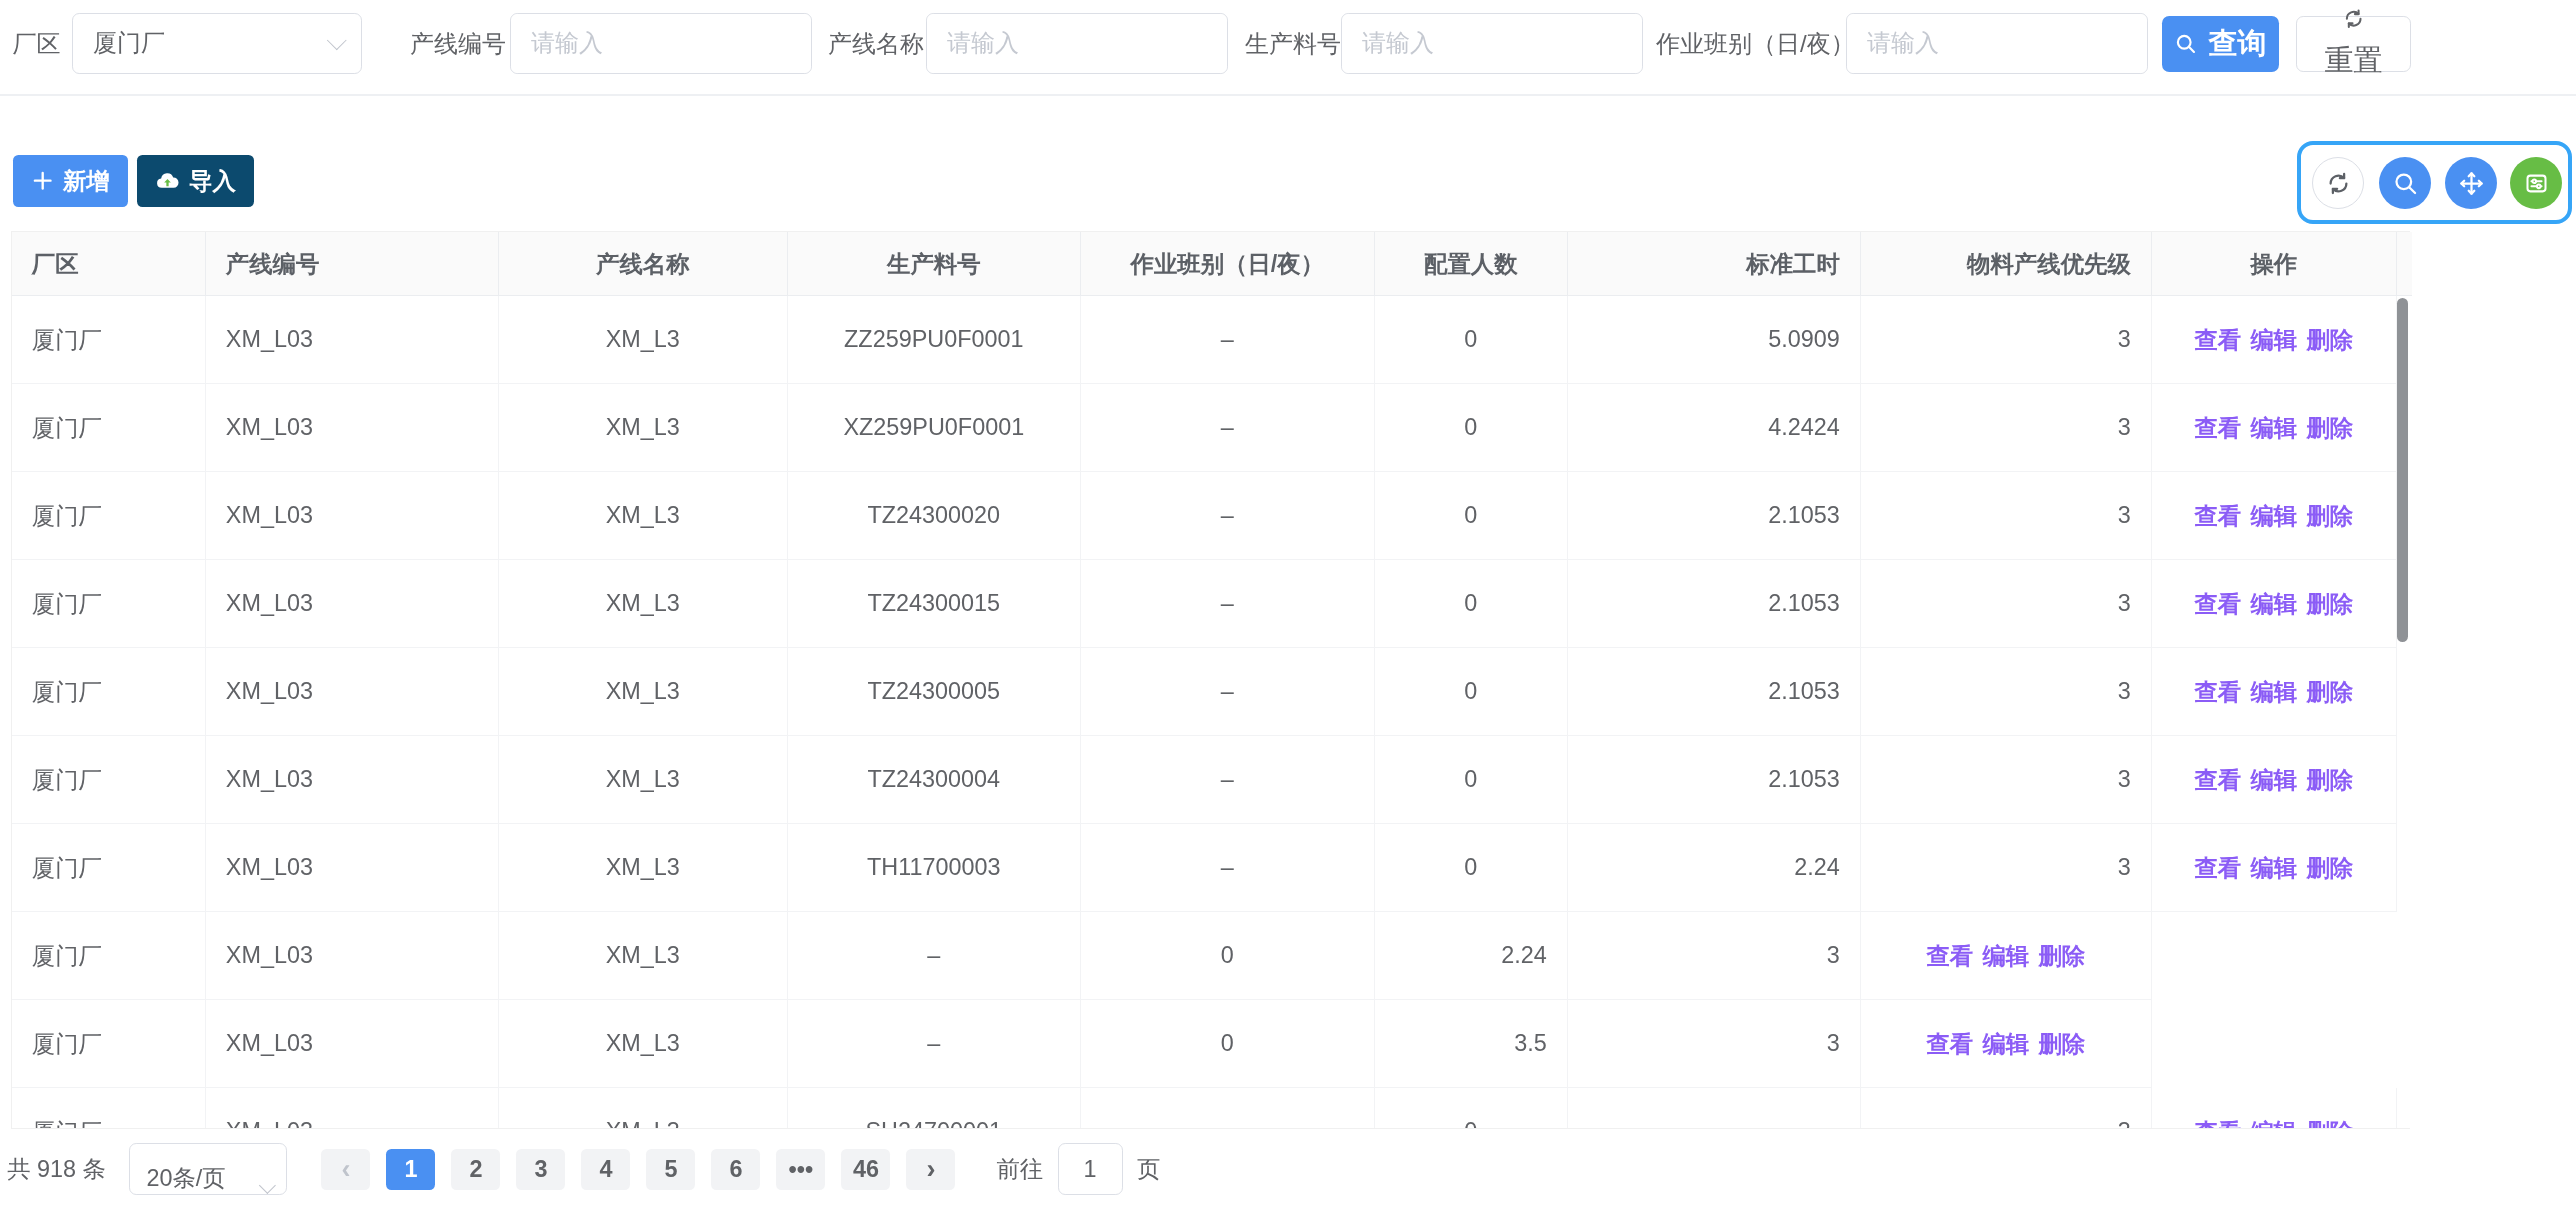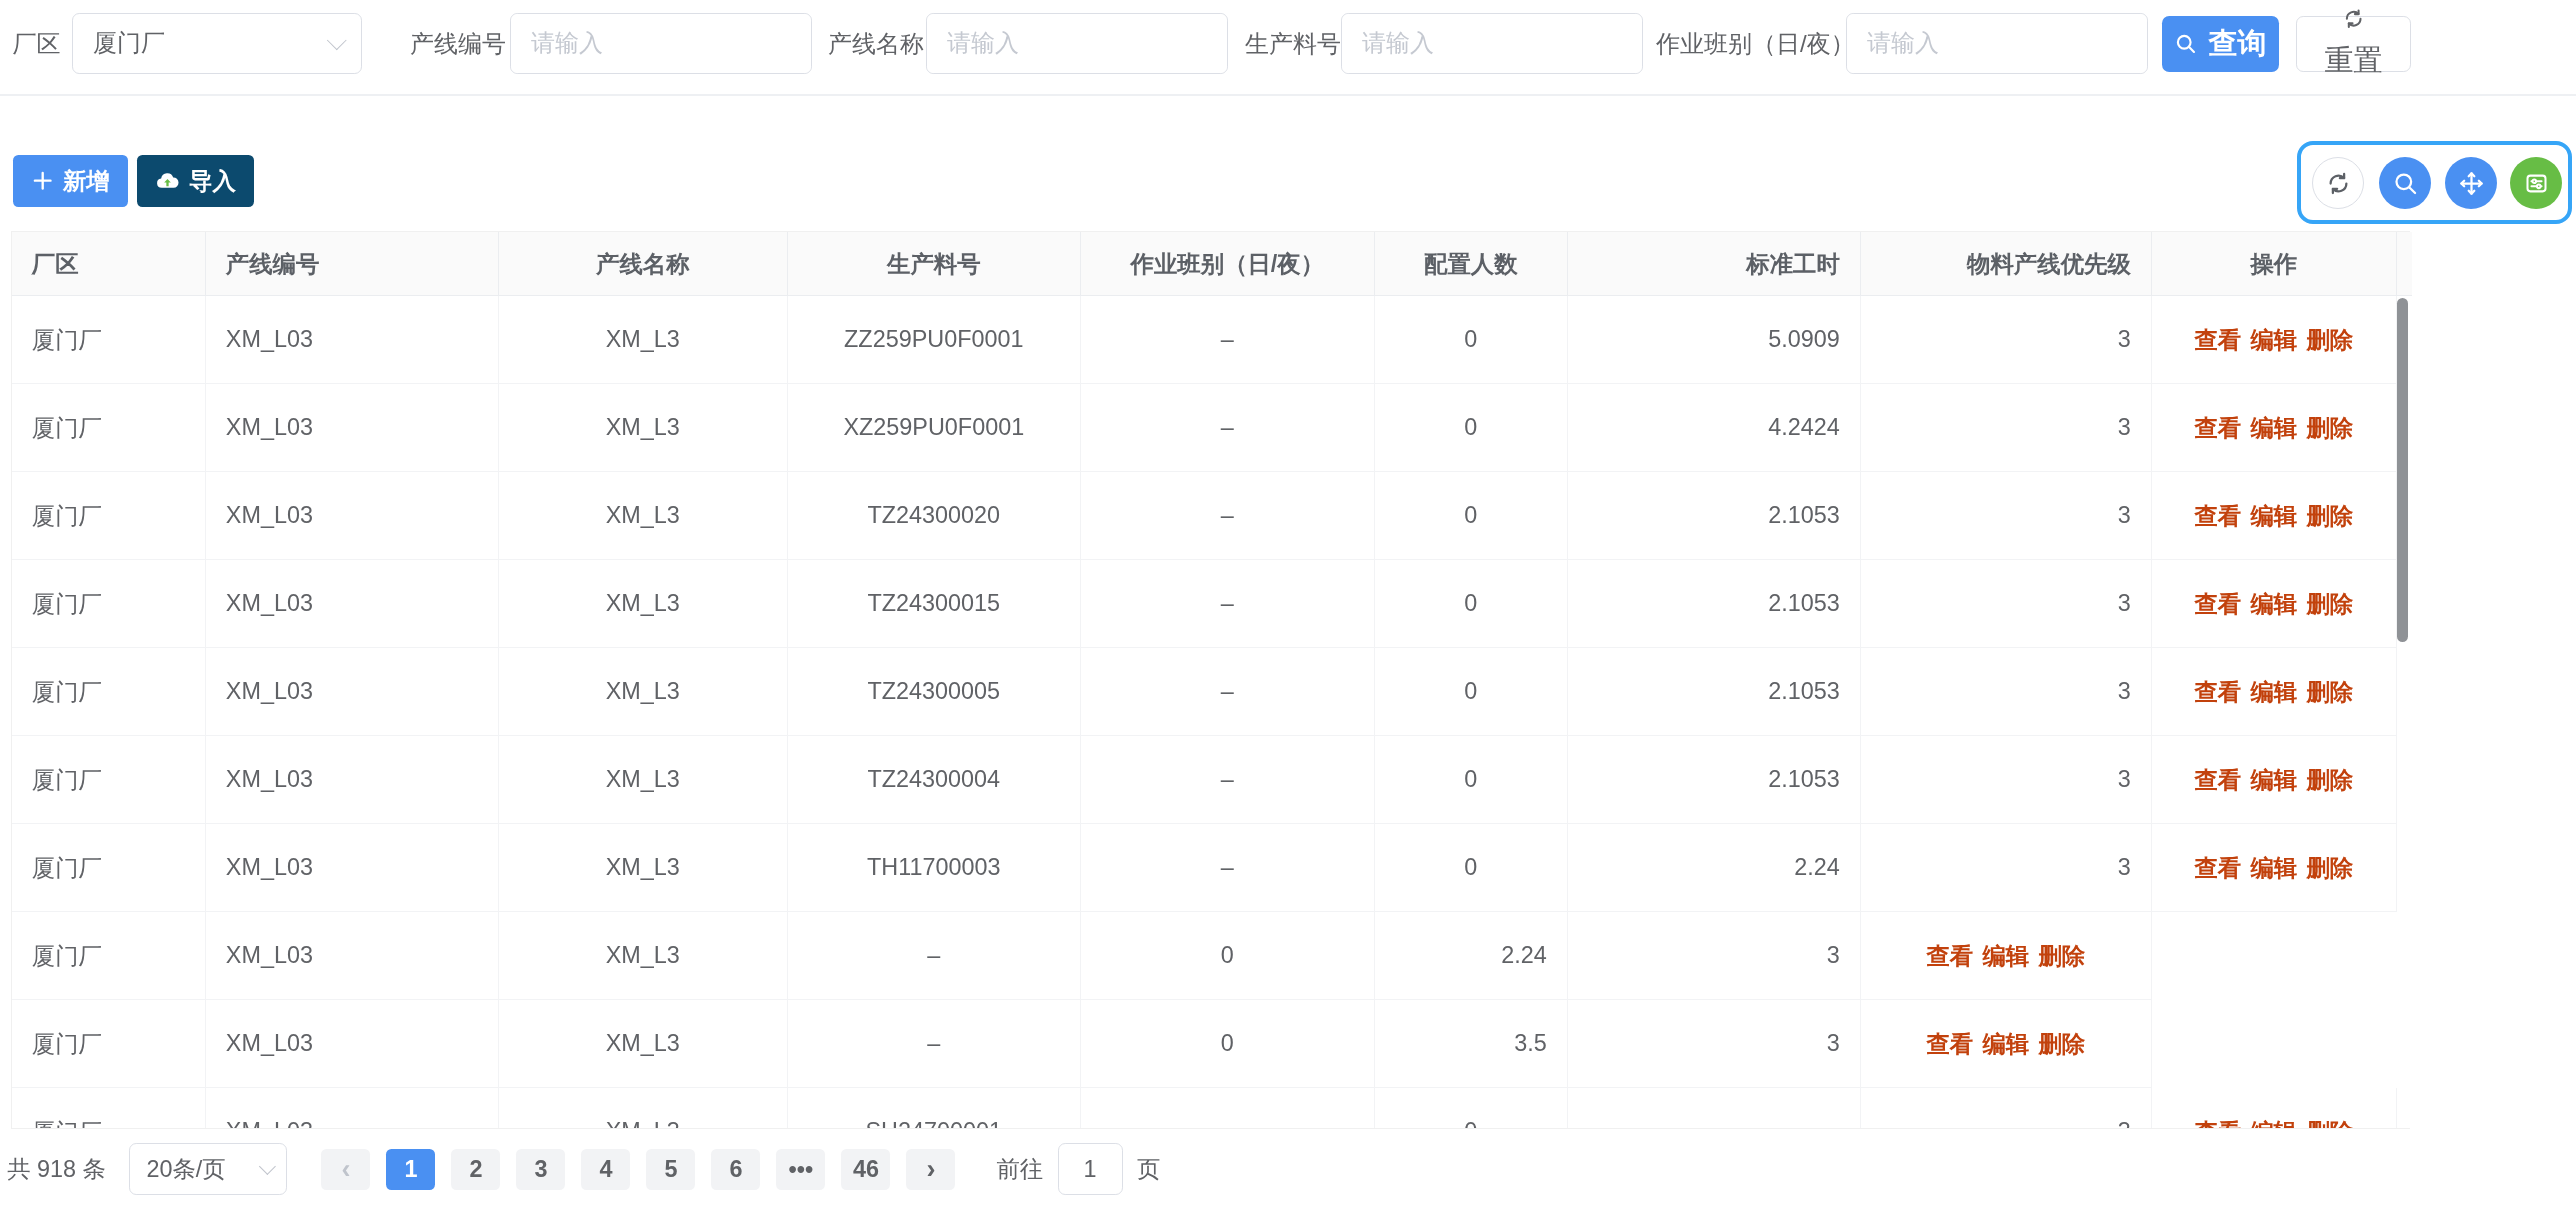--- a/index.html
+++ b/index.html
@@ -37,27 +37,27 @@
   .thead .hc { font-size:23.4px; font-weight:700; color:#5c6066; display:flex; align-items:center; border-right:0.9px solid #ebedf0; border-bottom:0.9px solid #ebedf0; white-space:nowrap; overflow:hidden; }
   .thead .gut { border-right:none; border-bottom:0.9px solid #ebedf0; background:#fafafa; }
   .tbody { position:relative; height:833px; overflow:hidden; border-left:0.9px solid #f0f0f0; border-bottom:0.9px solid #f0f0f0; }
   .trow { display:grid; grid-template-columns:194px 293px 289px 293px 294px 193px 293px 291px 245px; height:88px; background:#fff; }
   .trow .tc { font-size:23.4px; color:#606266; display:flex; align-items:center; border-right:0.9px solid #f2f3f5; border-bottom:0.9px solid #f2f3f5; white-space:nowrap; overflow:hidden; }
   .al { justify-content:flex-start; padding-left:20px; }
   .ac { justify-content:center; }
   .ar { justify-content:flex-end; padding-right:20px; }
   .partno { font-size:25px; }
   .ops { gap:7.2px; }
-  .op-link { color:#c2410c; font-weight:700; text-decoration:none; font-size:23.4px; margin:0 1px; cursor:pointer; }
+  .op-link { color:#8b5cf6; font-weight:700; text-decoration:none; font-size:23.4px; margin:0 1px; cursor:pointer; }
   .vthumb { position:absolute; left:2385px; top:1.8px; width:11.7px; height:344px; background:#8f9296; border-radius:6.3px; cursor:pointer; }
 
   
   .pagination { position:absolute; left:7.2px; top:1143px; height:52px; display:flex; align-items:center; font-size:23.4px; color:#606266; }
   .pg-total { margin-right:23.4px; white-space:nowrap; }
-  .pg-size { width:158px; height:52px; border:0.9px solid #dcdfe6; border-radius:7.2px; background:#fff; display:flex; align-items:center; justify-content:space-between; padding:0 16px; margin-right:34px; cursor:pointer; }
+  .pg-size { width:158px; height:52px; border:0.9px solid #dcdfe6; border-radius:7.2px; background:#fff; display:flex; align-items:flex-end; justify-content:space-between; padding:0 16px; margin-right:34px; cursor:pointer; }
   .pg-size .chev { width:11.7px; height:11.7px; }
   .page-btn { min-width:49px; height:41px; margin-right:16px; border:none; border-radius:5.4px; background:#f2f3f5; color:#606266; font-size:23.4px; font-weight:700; cursor:pointer; font-family:inherit; display:flex; align-items:center; justify-content:center; }
   .page-btn.active { background:#4a90f2; color:#fff; }
   .page-btn.nav { color:#c0c4cc; font-size:27px; }
   .page-btn.nav.en { color:#606266; }
   .pg-goto-label { margin-left:25px; margin-right:14.4px; }
   .pg-goto { width:65px; height:52px; border:0.9px solid #dcdfe6; border-radius:7.2px; text-align:center; font-size:23.4px; color:#606266; outline:none; font-family:inherit; }
   .pg-page-label { margin-left:14.4px; }
   svg { display:block; }
 </style>

